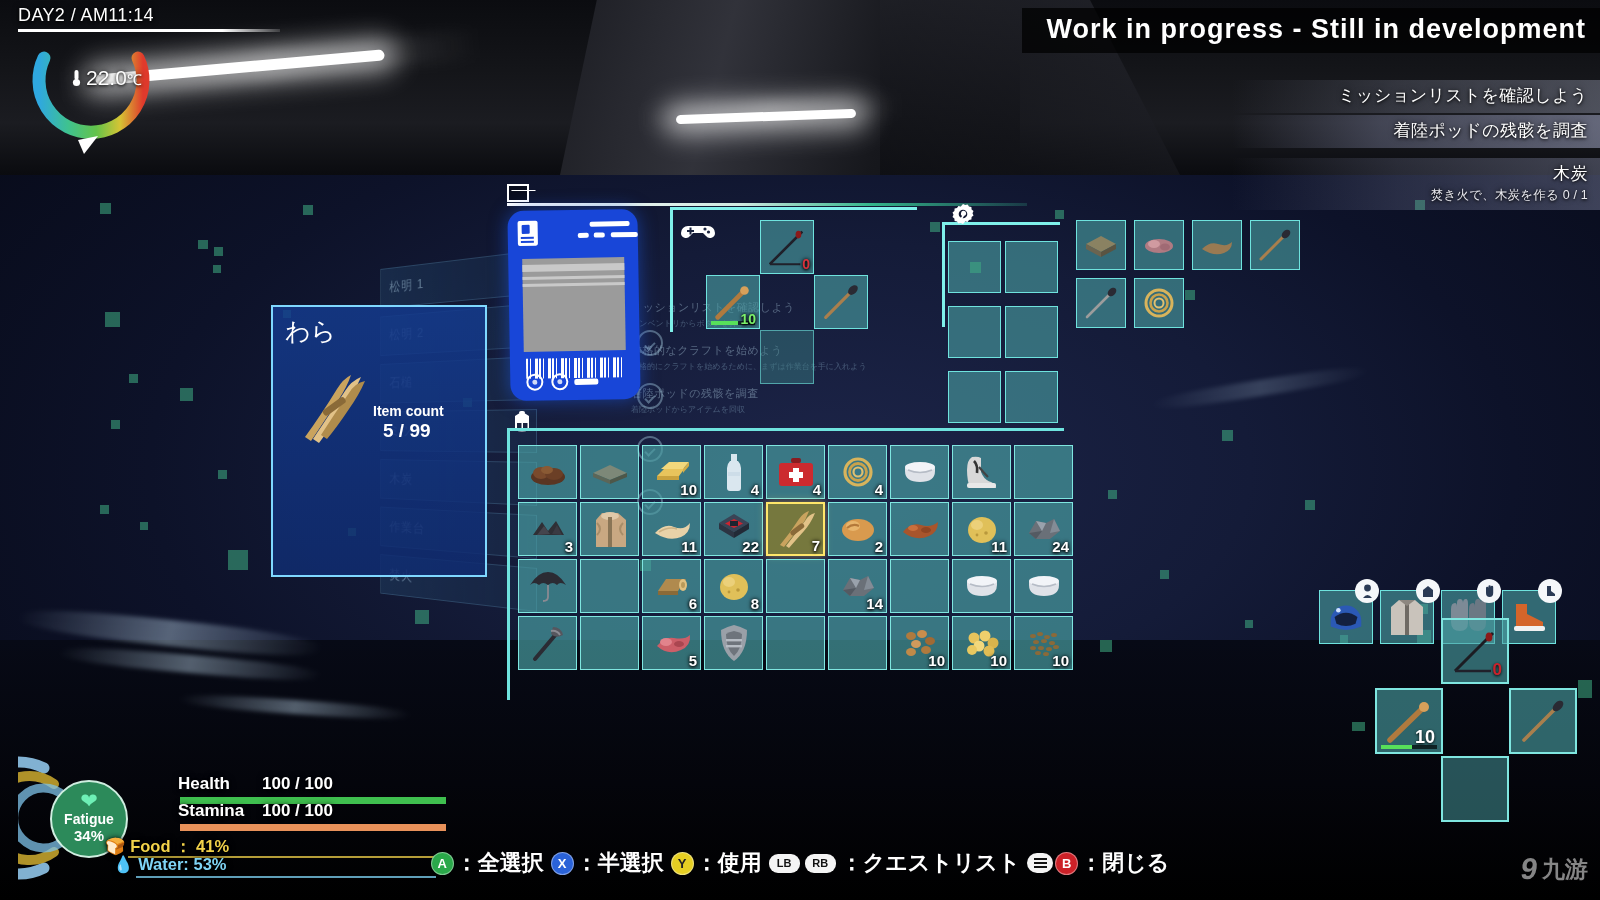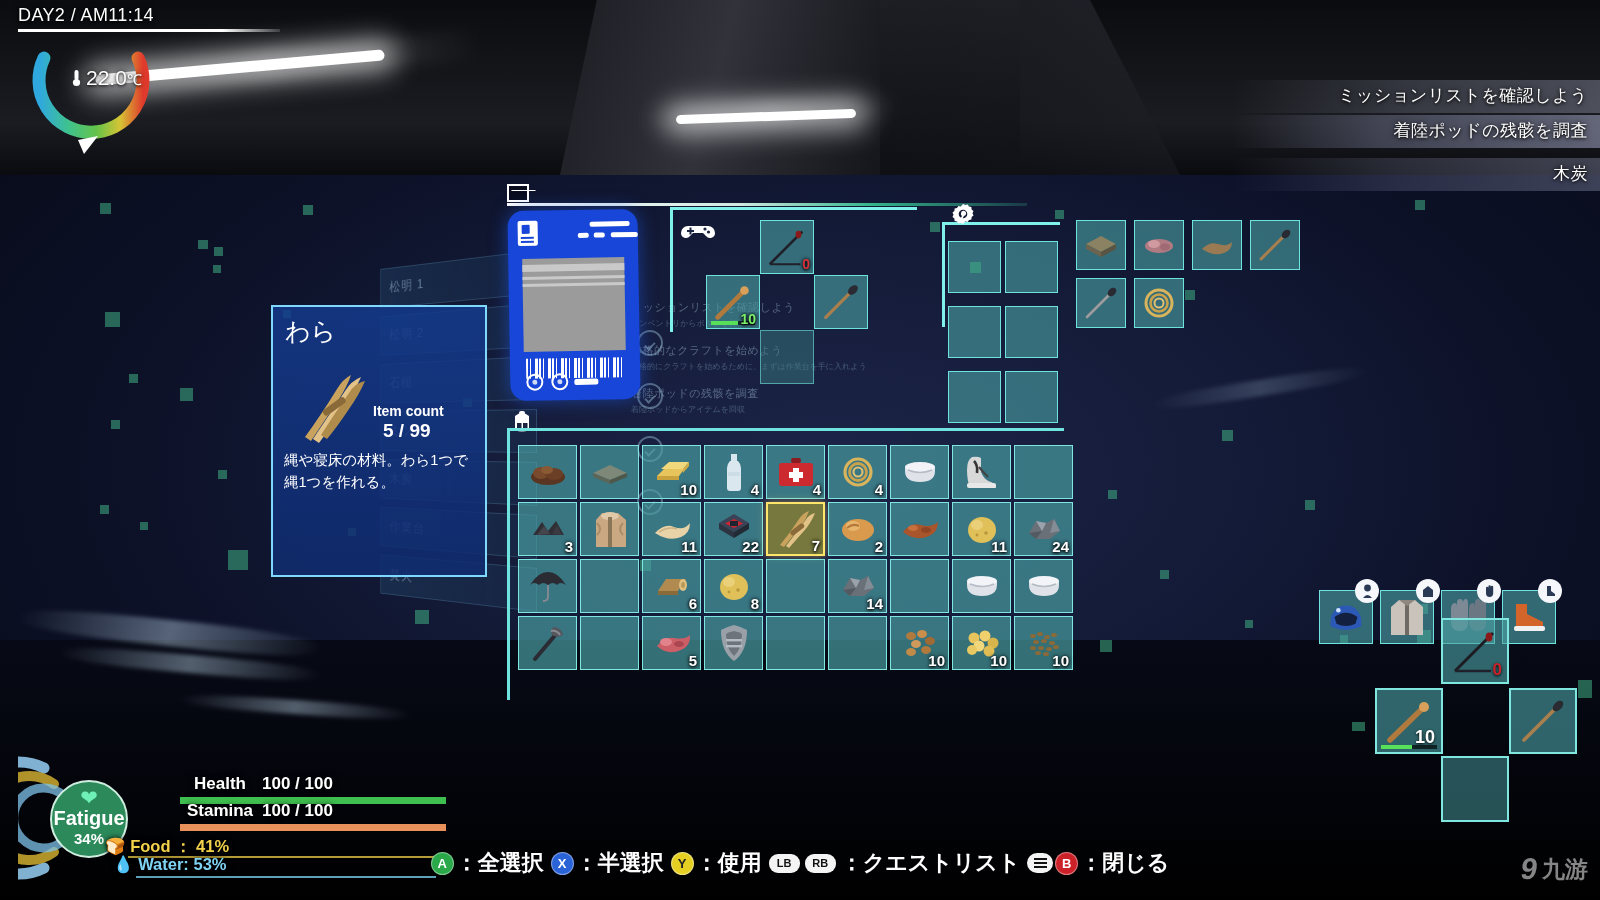--- a/index.html
+++ b/index.html
@@ -199,24 +199,24 @@
   #wheel .wslot { position:absolute; width:68px; height:66px;
      background:rgba(74,160,163,.62); border:2px solid #7fe6e0; }
 
   
   #vit { position:absolute; left:10px; top:742px; width:470px; height:140px; }
   #fatigue-ring { position:absolute; left:8px; top:8px; width:136px; height:136px; }
   #fatigue-disc { position:absolute; left:40px; top:38px; width:78px; height:78px;
      border-radius:50%; background:#2c8a5a; border:2px solid #cfeee0;
      display:flex; flex-direction:column; align-items:center; justify-content:center; }
   #fatigue-disc .hrt { font-size:21px; color:#6ef0b6; line-height:.9; margin-top:-2px; }
-  #fatigue-disc .lbl { color:#fff; font-size:20px; font-weight:bold; margin-top:0; }
+  #fatigue-disc .lbl { color:#fff; font-size:14px; font-weight:bold; margin-top:0; }
   #fatigue-disc .val { color:#fff; font-size:15px; font-weight:bold; }
   .statline { position:absolute; left:168px; color:#fff; }
-  .statline .nm { font-size:17px; font-weight:bold; display:inline-block; width:84px;text-align:center; }
+  .statline .nm { font-size:17px; font-weight:bold; display:inline-block; width:84px; }
   .statline .vl { font-size:17px; font-weight:bold; }
   .statbar { position:absolute; left:170px; width:266px; height:7px; }
   .statbar i { display:block; height:100%; }
   #food-line { position:absolute; left:105px; top:836px; color:#f2d24a;
      font-size:16.5px; font-weight:bold; }
   #water-line { position:absolute; left:113px; top:855px; color:#7fd4f5;
      font-size:16.5px; font-weight:bold; }
   #food-rule { position:absolute; left:128px; top:856px; width:310px; height:2px;
      background:rgba(240,210,74,.75); }
   #water-rule { position:absolute; left:136px; top:876px; width:300px; height:2px;
@@ -325,30 +325,32 @@
         <span class="thermo-icon">
           <svg width="13" height="18" viewBox="0 0 13 18">
               <rect x="4.5" y="1" width="4" height="10" rx="2" fill="#fff"></rect>
               <circle cx="6.5" cy="13.5" r="3.6" fill="#fff"></circle>
             </svg>
         </span><span>22.0</span><span class="deg">℃</span>
       </div>
     </div>
   </div>
 
+  <div id="dev-banner">Work in progress - Still in development</div>
 
   <div id="quests">
     <div class="quest q1">
       <div class="qtitle hud-shadow">ミッションリストを確認しよう</div>
     </div>
     <div class="quest q2">
       <div class="qtitle hud-shadow">着陸ポッドの残骸を調査</div>
     </div>
     <div class="quest q3">
       <div class="qtitle hud-shadow">木炭</div>
+      <div class="qsub hud-shadow">焚き火で、木炭を作る  0 / 1</div>
     </div>
   </div>
 
   <div id="craft-list">
     <div class="craft-row">
         <span>松明 1</span>
       </div>
     <div class="craft-row">
         <span>松明 2</span>
       </div>
@@ -931,22 +933,20 @@
     <div class="tt-art">
       <svg width="86" height="86" viewBox="0 0 86 86">
         <path d="M14 72 Q30 50 46 24 Q52 14 60 10 Q56 22 48 34 Q32 58 20 76 Z" fill="#c9a35e"></path>
         <path d="M22 74 Q38 50 54 26 Q60 16 70 12 Q64 26 54 40 Q40 62 28 78 Z" fill="#e2c287"></path>
         <path d="M30 70 Q44 48 58 28 Q64 18 74 16 Q68 30 58 44 Q46 62 36 74 Z" fill="#b08c4c"></path>
         <rect x="30" y="38" width="26" height="7" rx="3" transform="rotate(-36 43 41)" fill="#8a6a38"></rect>
       </svg>
     </div>
     <div class="tt-countlbl">Item count</div>
     <div class="tt-count">5 / 99</div>
-    <div class="tt-desc" style="white-space:pre-line;">縄や寝床の材料。わら1つで
-縄1つを作れる。</div>
   </div>
 
   <div id="wheel">
     <div class="wslot" style="left:66px;top:20px;">
       <div class="art">
         <svg width="50" height="50" viewBox="0 0 50 50">
             <path d="M5 45 L43 7" stroke="#1c1c22" stroke-width="3" fill="none"></path>
             <path d="M5 45 L41 45" stroke="#20202a" stroke-width="2.4" fill="none"></path>
             <ellipse cx="39" cy="11" rx="3.4" ry="4.6" fill="#8a1a1a"></ellipse>
           </svg>

